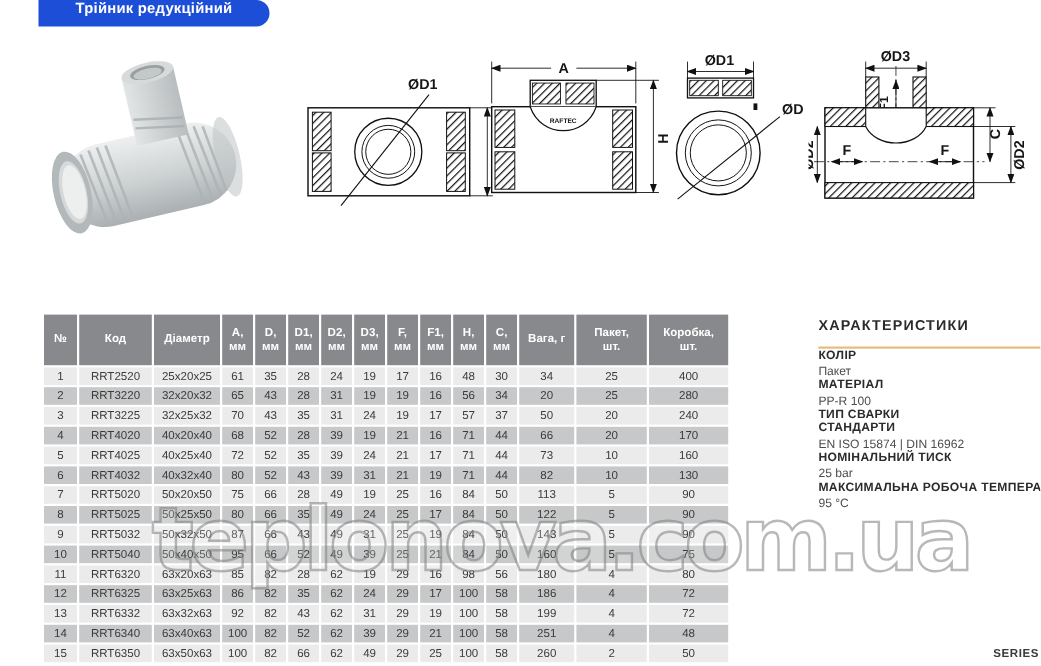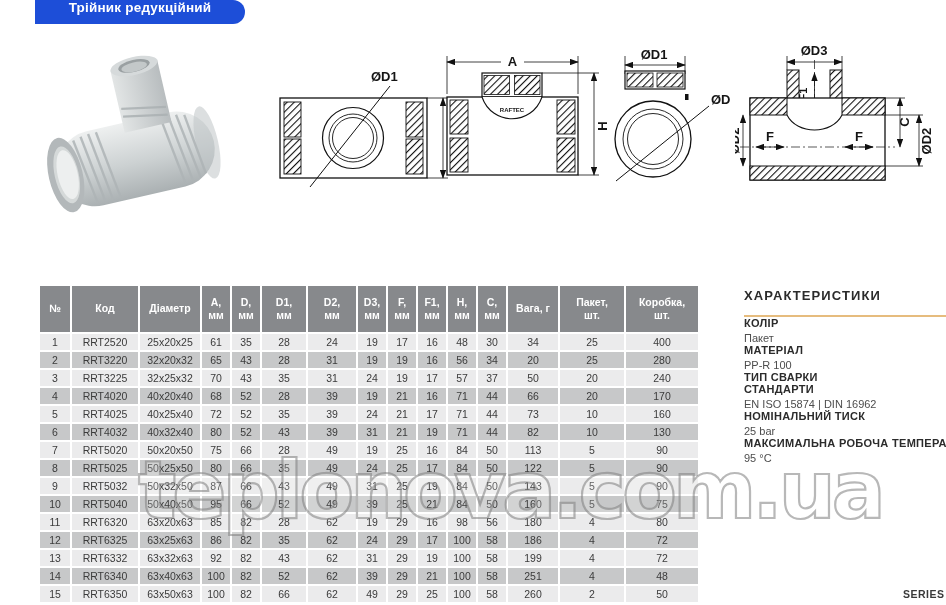--- a/index.html
+++ b/index.html
@@ -220,23 +220,23 @@
     <table class="spec">
       <thead>
           <tr>
             <th style="width: 30px;">№</th>
             <th style="width: 66px;">Код</th>
             <th style="width: 60px;">Діаметр</th>
             <th style="width: 28px;">A,
 мм</th>
             <th style="width: 28px;">D,
 мм</th>
-            <th style="width: 44px;">D1,
-мм</th>
-            <th style="width: 48px;">D2,
+            <th style="width: 28px;">D1,
+мм</th>
+            <th style="width: 28px;">D2,
 мм</th>
             <th style="width: 28px;">D3,
 мм</th>
             <th style="width: 28px;">F,
 мм</th>
             <th style="width: 28px; margin-left: 37px;">F1,
 мм</th>
             <th style="width: 28px;">H,
 мм</th>
             <th style="width: 28px;">C,

